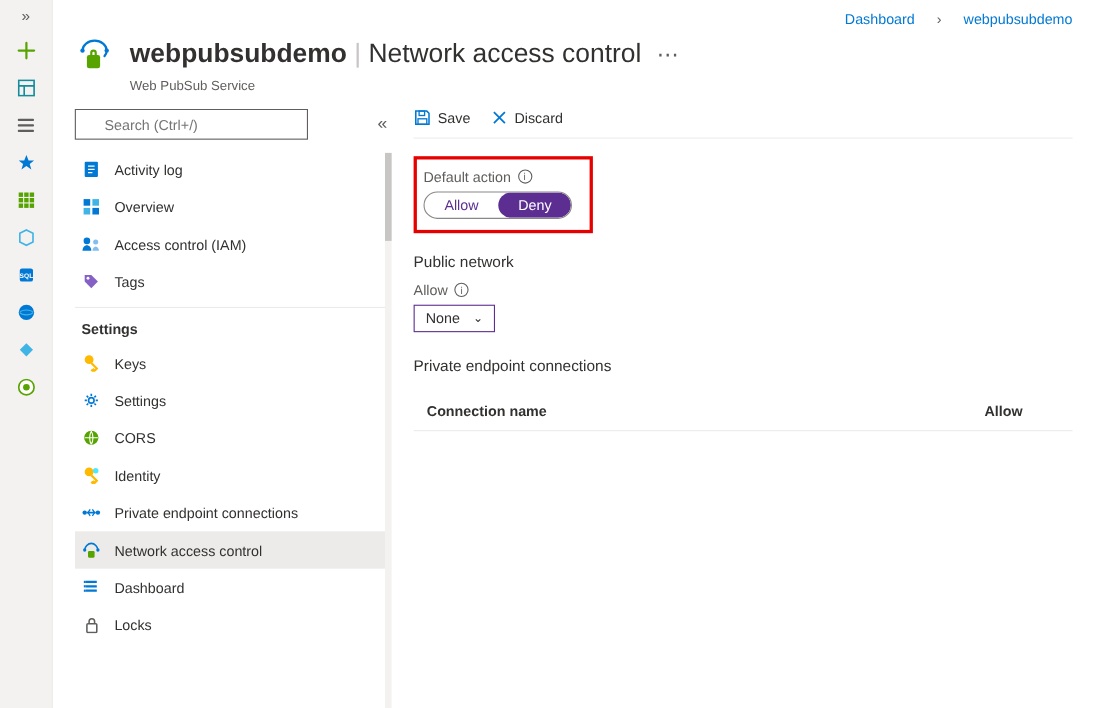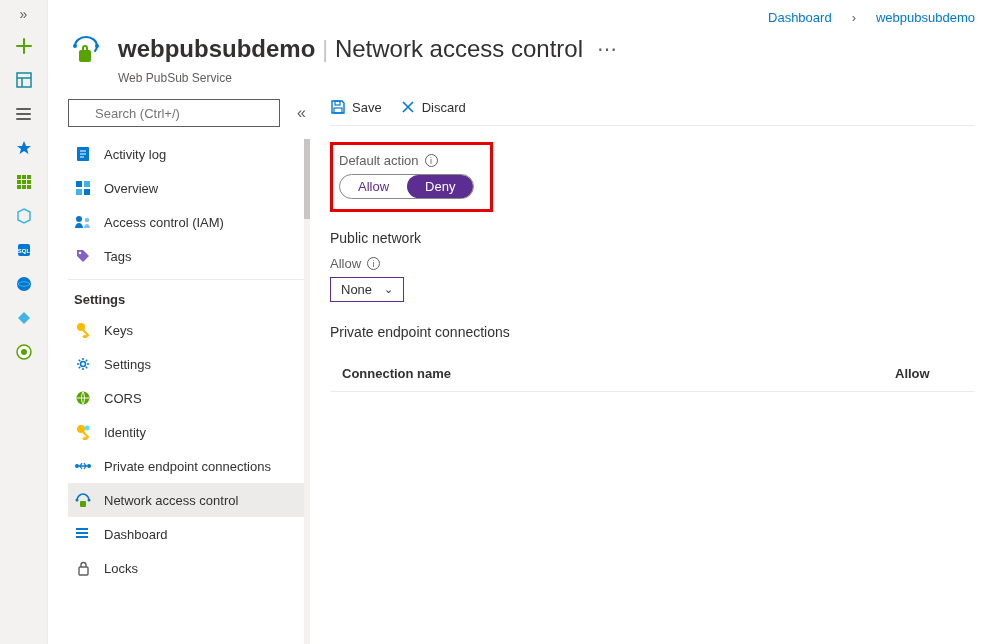--- a/index.html
+++ b/index.html
@@ -25,21 +25,21 @@
 .header h1 { font-size: 24px; font-weight: 600; }
 .header h1 .sub { font-weight: 400; color:#323130; }
 .header .pipe { color:#c8c6c4; font-weight:300; }
 .header .more { font-size:20px; color:#605e5c; letter-spacing:2px; cursor:pointer; }
 .subtitle { padding: 0 20px 0 70px; margin-top:-4px; font-size:12px; color:#605e5c; }
 
 
 .body { display:flex; flex:1; margin-top: 14px; overflow:hidden; }
 
 
-.nav { width: 262px; border-right: none; padding: 0 4px 0 20px; display:flex; flex-direction:column; position:relative; }
+.nav { width: 308px; border-right: none; padding: 0 4px 0 20px; display:flex; flex-direction:column; position:relative; }
 .nav .searchwrap { display:flex; align-items:center; gap:10px; margin-bottom: 10px; }
 .nav .search { flex:1; border:1px solid #605e5c; padding: 4px 8px 4px 26px; font-size:13px; height:28px; position:relative; }
 .nav .searchbox { position:relative; flex:1; }
 .nav .searchbox .sicon { position:absolute; left:6px; top:6px; color:#605e5c; }
 .nav .collapse { color:#605e5c; font-size:16px; cursor:pointer; }
 .nav-items { overflow-y:auto; flex:1; padding-right: 2px; }
 .nav-item { display:flex; align-items:center; gap:12px; padding:8px 6px; cursor:pointer; font-size:13px; color:#323130; }
 .nav-item.selected { background:#edebe9; }
 .nav-item .nicon { width:18px; height:18px; display:flex; align-items:center; justify-content:center; }
 .nav-group { font-size:13px; font-weight:600; color:#323130; padding:12px 6px 6px 6px; border-top:1px solid #edebe9; margin-top:6px; }

